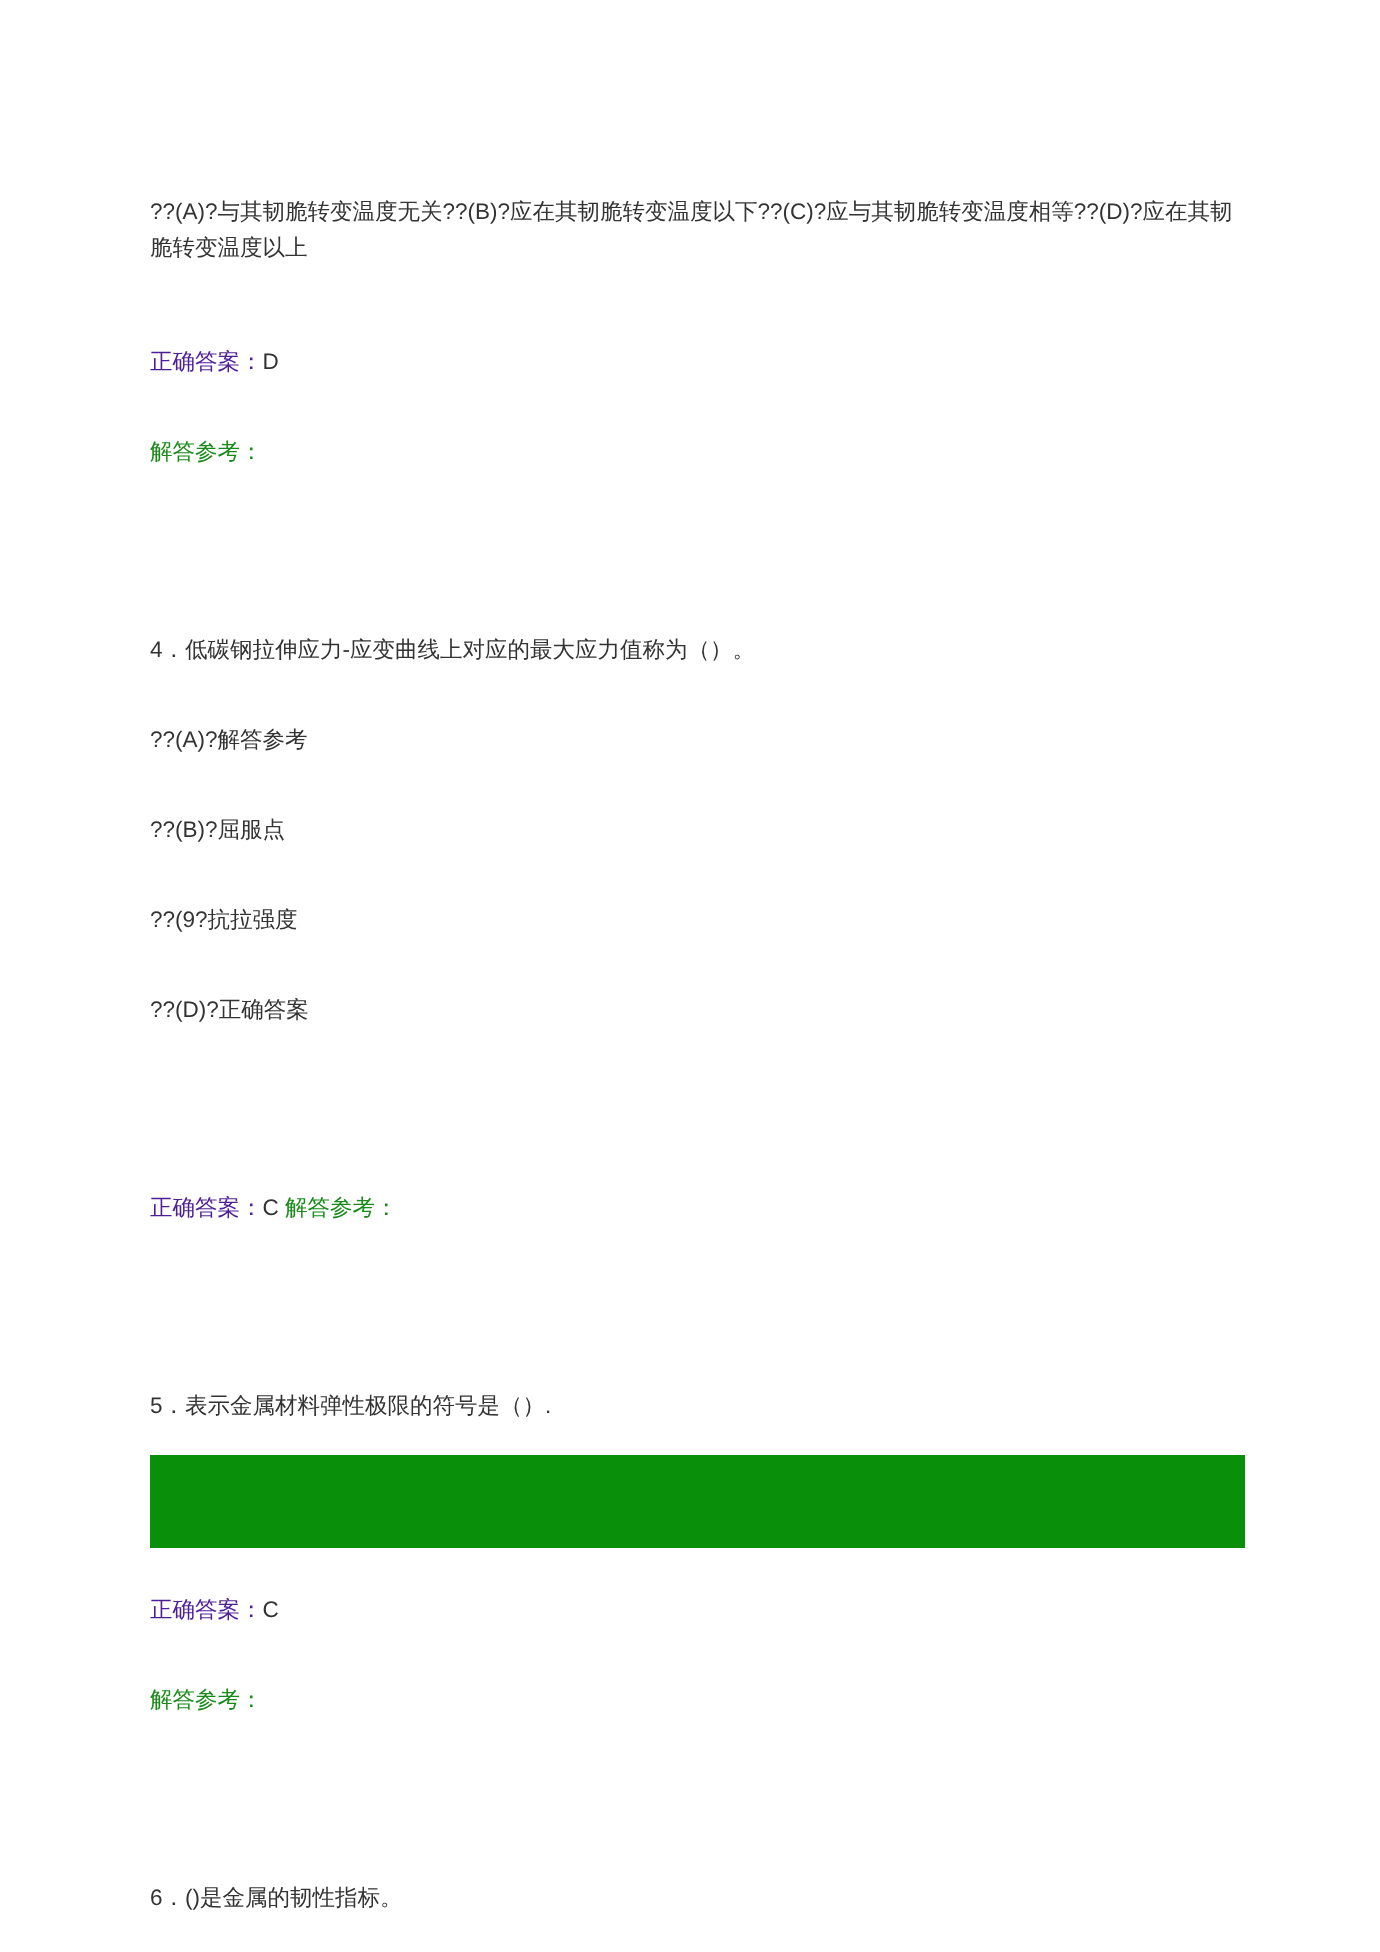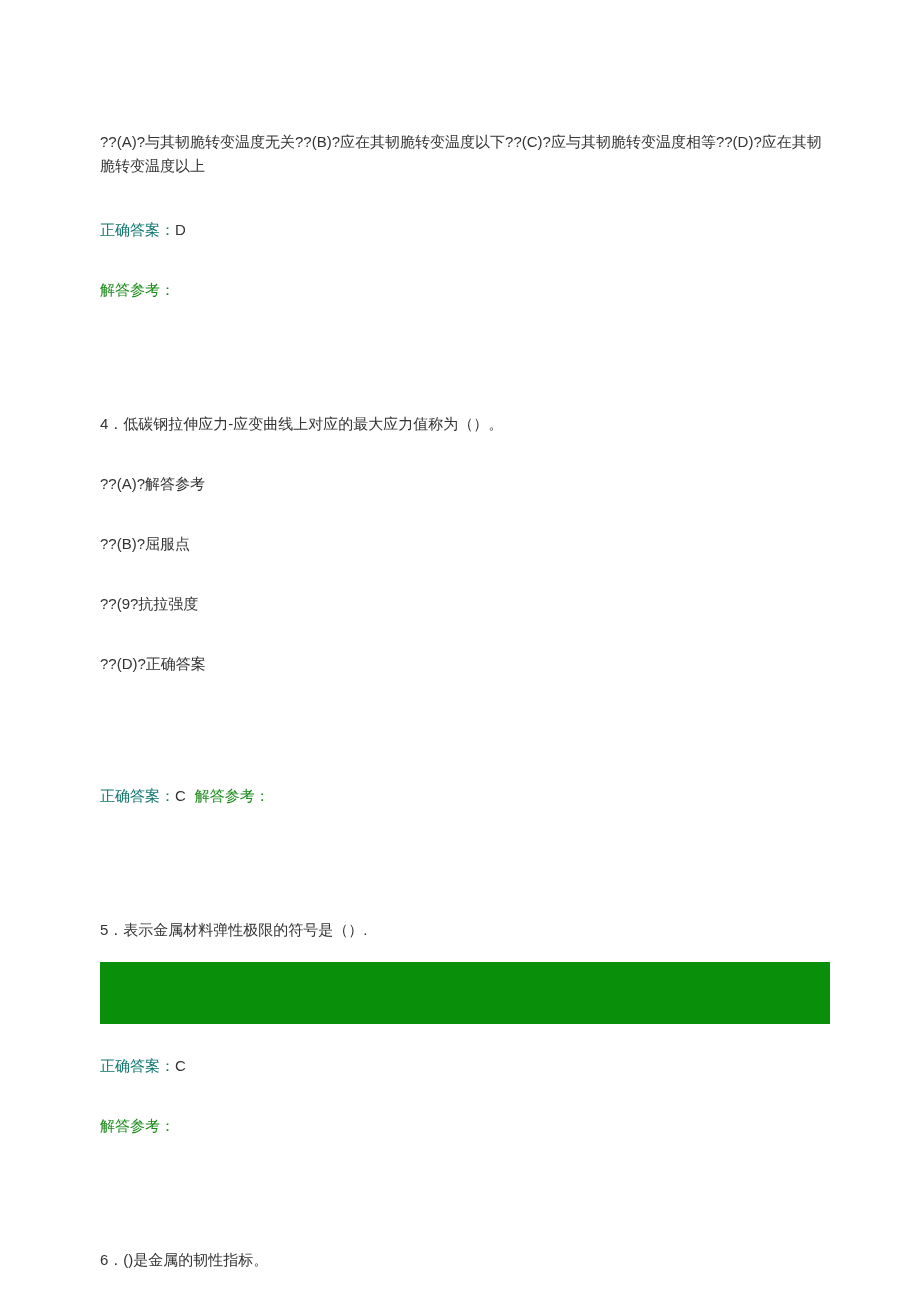--- a/index.html
+++ b/index.html
@@ -12,37 +12,36 @@
       height: 1301px;
       background: #ffffff;
       font-family: "Microsoft YaHei", "SimSun", Arial, sans-serif;
       font-size: 15px;
       line-height: 1.6;
       color: #333333;
       padding: 130px 90px 50px 100px;
       position: relative;
     }
     .section {
-      margin-bottom: 12px;
+      margin-bottom: 24px;
     }
     .text-line {
       color: #333333;
       margin-bottom: 8px;
     }
     .answer-label {
-      color: #0f766e;
+      color: #4c1d95;
       display: inline;
     }
     .answer-value {
       color: #333333;
       display: inline;
     }
     .ref-label {
       color: #1a8a1a;
-      font-family: Liberation Mono, monospace;
     }
     .combined-line {
       margin-bottom: 8px;
     }
     .spacer-sm {
       height: 28px;
     }
     .spacer-xl {
       height: 100px;
     }

